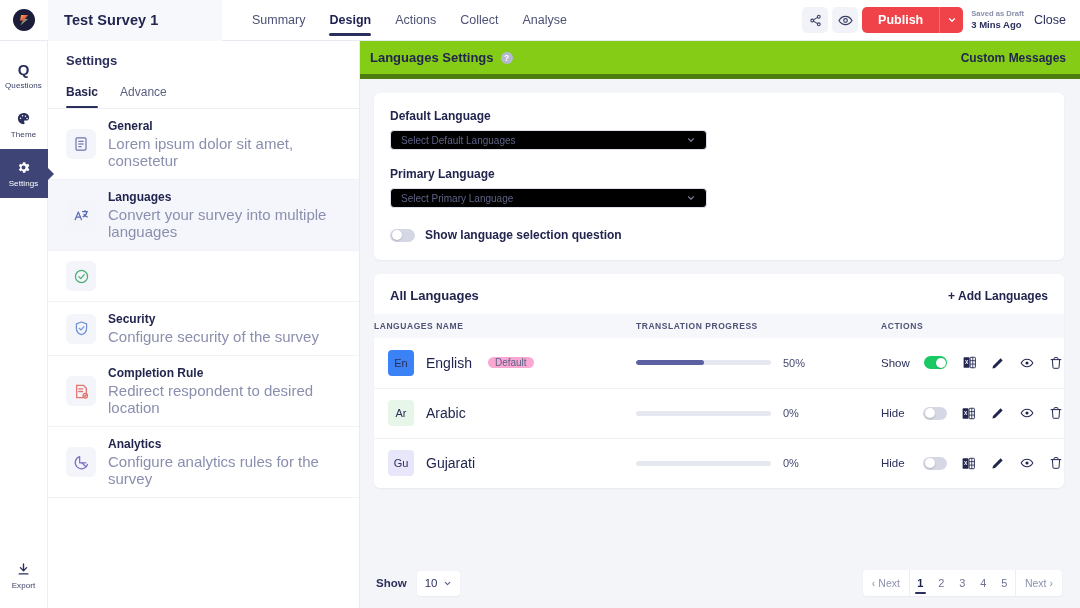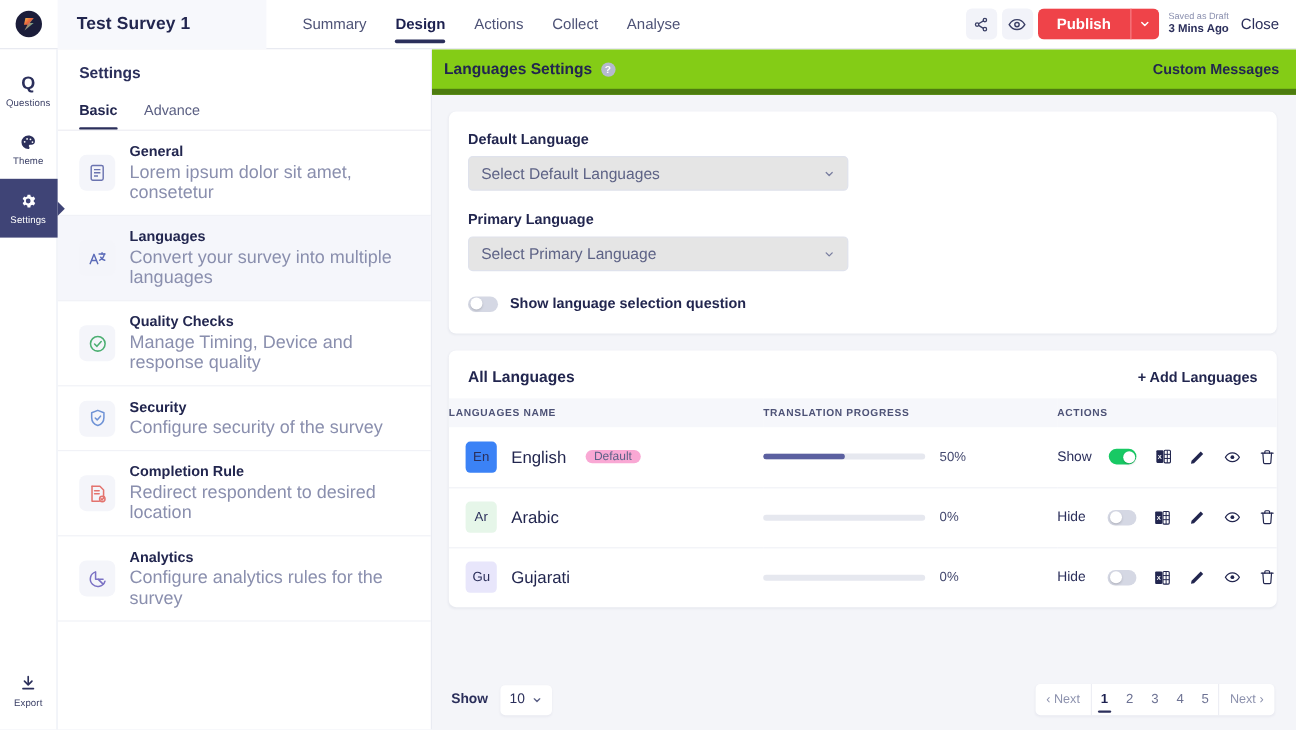--- a/index.html
+++ b/index.html
@@ -58,21 +58,21 @@
     background: #ef4349; color: #fff; font-size: 12.5px; font-weight: 700;
     padding: 0 16px; display: flex; align-items: center; cursor: pointer; border: none;
     font-family: inherit;
   }
   .publish-caret {
     background: #ef4349; color: #fff; width: 24px;
     display: flex; align-items: center; justify-content: center; cursor: pointer;
     border-left: 1px solid #f57076;
   }
   .saved { text-align: left; line-height: 1.25; margin-left: 4px; }
-  .saved-l1 { font-size: 7.6px; color: #8a8fae; }
+  .saved-l1 { font-size: 7.6px; color: #8a8fae; font-weight: bold; }
   .saved-l2 { font-size: 9.5px; font-weight: 700; color: #2b2f5b; }
   .close-btn { font-size: 12.5px; color: #2b2f5b; cursor: pointer; margin-left: 6px; font-weight: 400;}
 
   
   .body { flex: 1; display: flex; min-height: 0; position: relative; }
 
   
   .rail {
     width: 48px; min-width: 48px; background: #ffffff;
     display: flex; flex-direction: column; align-items: center;
@@ -135,23 +135,23 @@
     justify-content: center; margin-left: 7px; cursor: pointer;
   }
   .custom-msg { margin-left: auto; font-size: 12px; font-weight: 700; color: #22264f; cursor: pointer; }
 
   .scroll { flex: 1; overflow: hidden; padding: 14px 16px 0 14px; display: flex; flex-direction: column; gap: 14px; }
 
   .card { background: #fff; border-radius: 6px; box-shadow: 0 1px 2px rgba(40,45,90,.06); }
   .card-top { padding: 16px 16px 18px; }
   .fld-label { font-size: 12px; font-weight: 700; color: #22264f; margin-bottom: 7px; }
   .select {
-    width: 317px; height: 29px; border: 1px solid #dfe2ec; border-radius: 4px;
-    background: #e5e5e5; display: flex; align-items: center; padding: 0 10px;
-    font-size: 13px; color: #5e6386; cursor: pointer; position: relative;
+    width: 317px; height: 20px; border: 1px solid #dfe2ec; border-radius: 4px;
+    background: #000000; display: flex; align-items: center; padding: 0 10px;
+    font-size: 10px; color: #5e6386; cursor: pointer; position: relative;
   }
   .select .cv { position: absolute; right: 10px; color: #7a7fa0; font-size: 9px; }
   .gap { height: 17px; }
   .toggle-row { display: flex; align-items: center; gap: 10px; margin-top: 20px; }
 
   .switch { width: 25px; height: 13px; border-radius: 7px; background: #d5d8e4; position: relative; cursor: pointer; }
   .switch .knob {
     position: absolute; top: 1.5px; left: 1.5px; width: 10px; height: 10px;
     border-radius: 50%; background: #fff; box-shadow: 0 1px 2px rgba(0,0,0,.18);
   }
@@ -357,24 +357,20 @@
           <div class="s-desc">Convert your survey into multiple languages</div>
         </div>
       </div>
 
       <div class="s-item">
         <div class="s-ico">
           <svg width="17" height="17" viewBox="0 0 24 24" fill="none" stroke="#4caf72" stroke-width="1.8" stroke-linecap="round" stroke-linejoin="round">
             <circle cx="12" cy="12" r="8.6"></circle>
               <polyline points="8.2 12.2 11 15 16 9.4"></polyline>
           </svg>
-        </div>
-        <div class="s-txt">
-          <div class="s-title">Quality Checks</div>
-          <div class="s-desc">Manage Timing, Device and response quality</div>
         </div>
       </div>
 
       <div class="s-item">
         <div class="s-ico">
           <svg width="17" height="17" viewBox="0 0 24 24" fill="none" stroke="#6f93d6" stroke-width="1.8" stroke-linecap="round" stroke-linejoin="round">
             <path d="M12 2.8l7.2 2.8v5.6c0 4.3-3 8.1-7.2 9.4-4.2-1.3-7.2-5.1-7.2-9.4V5.6z"></path>
             <polyline points="9 11.8 11.3 14 15.2 9.6"></polyline>
           </svg>
         </div>

